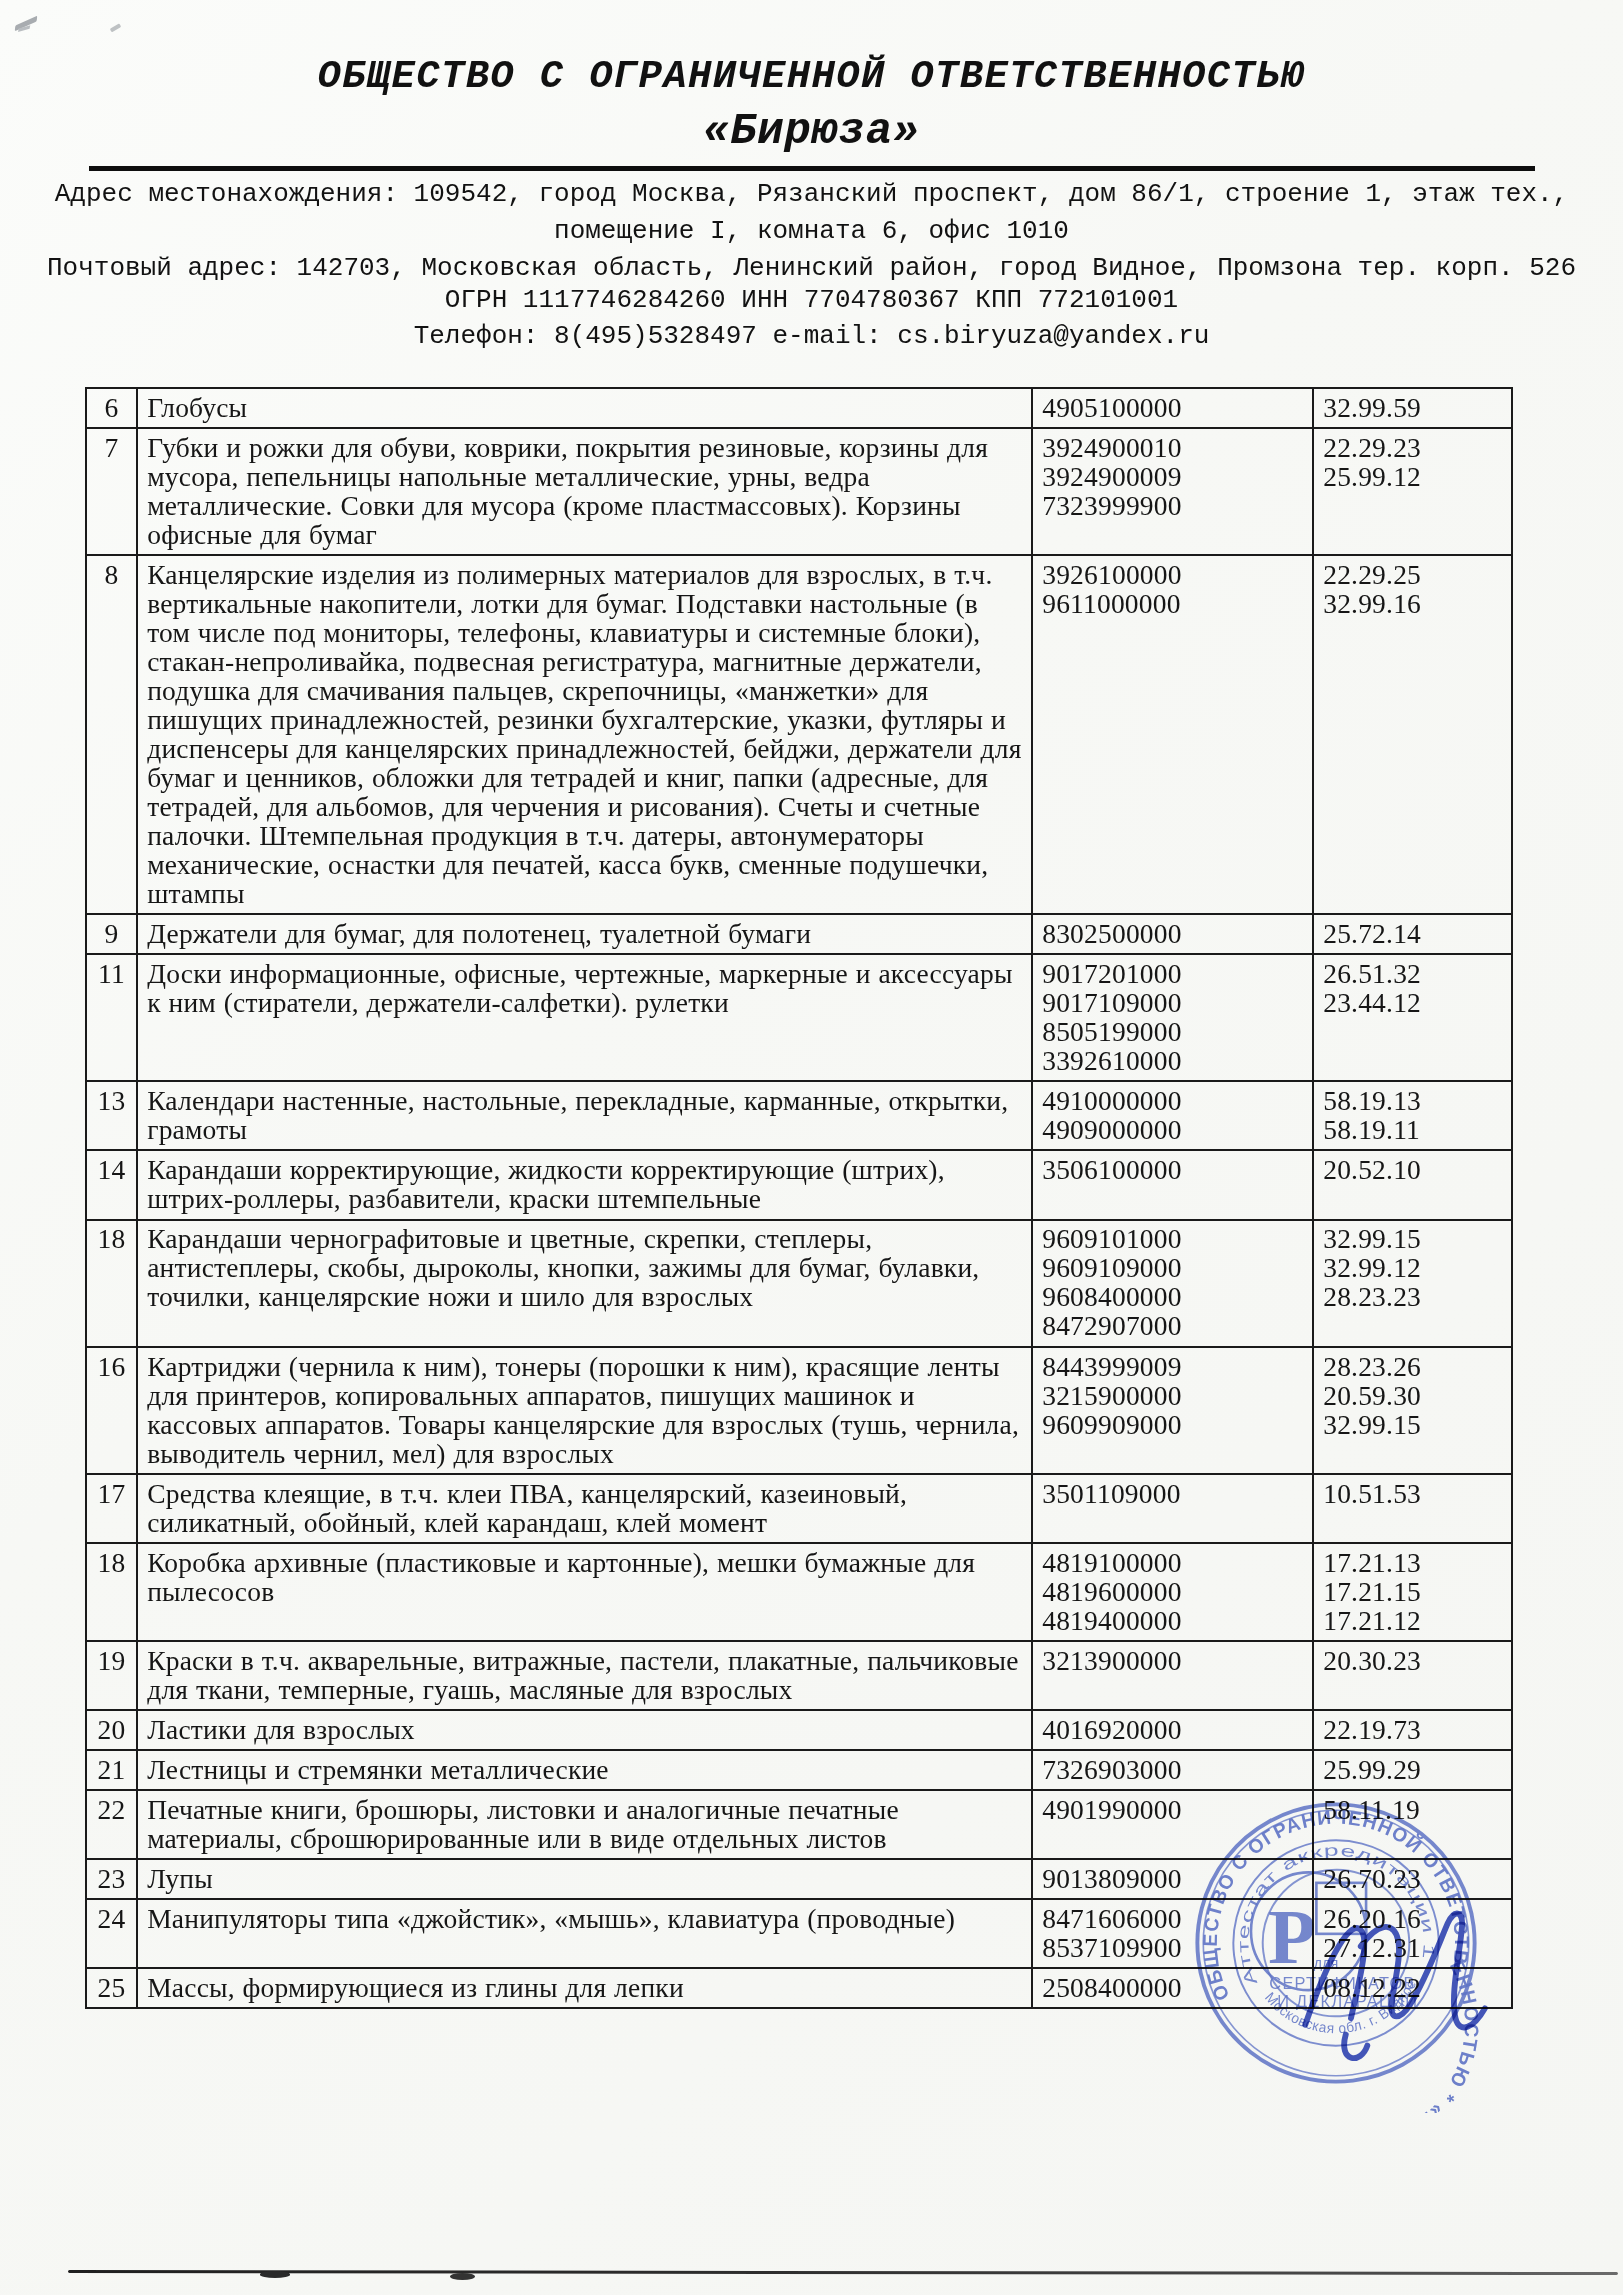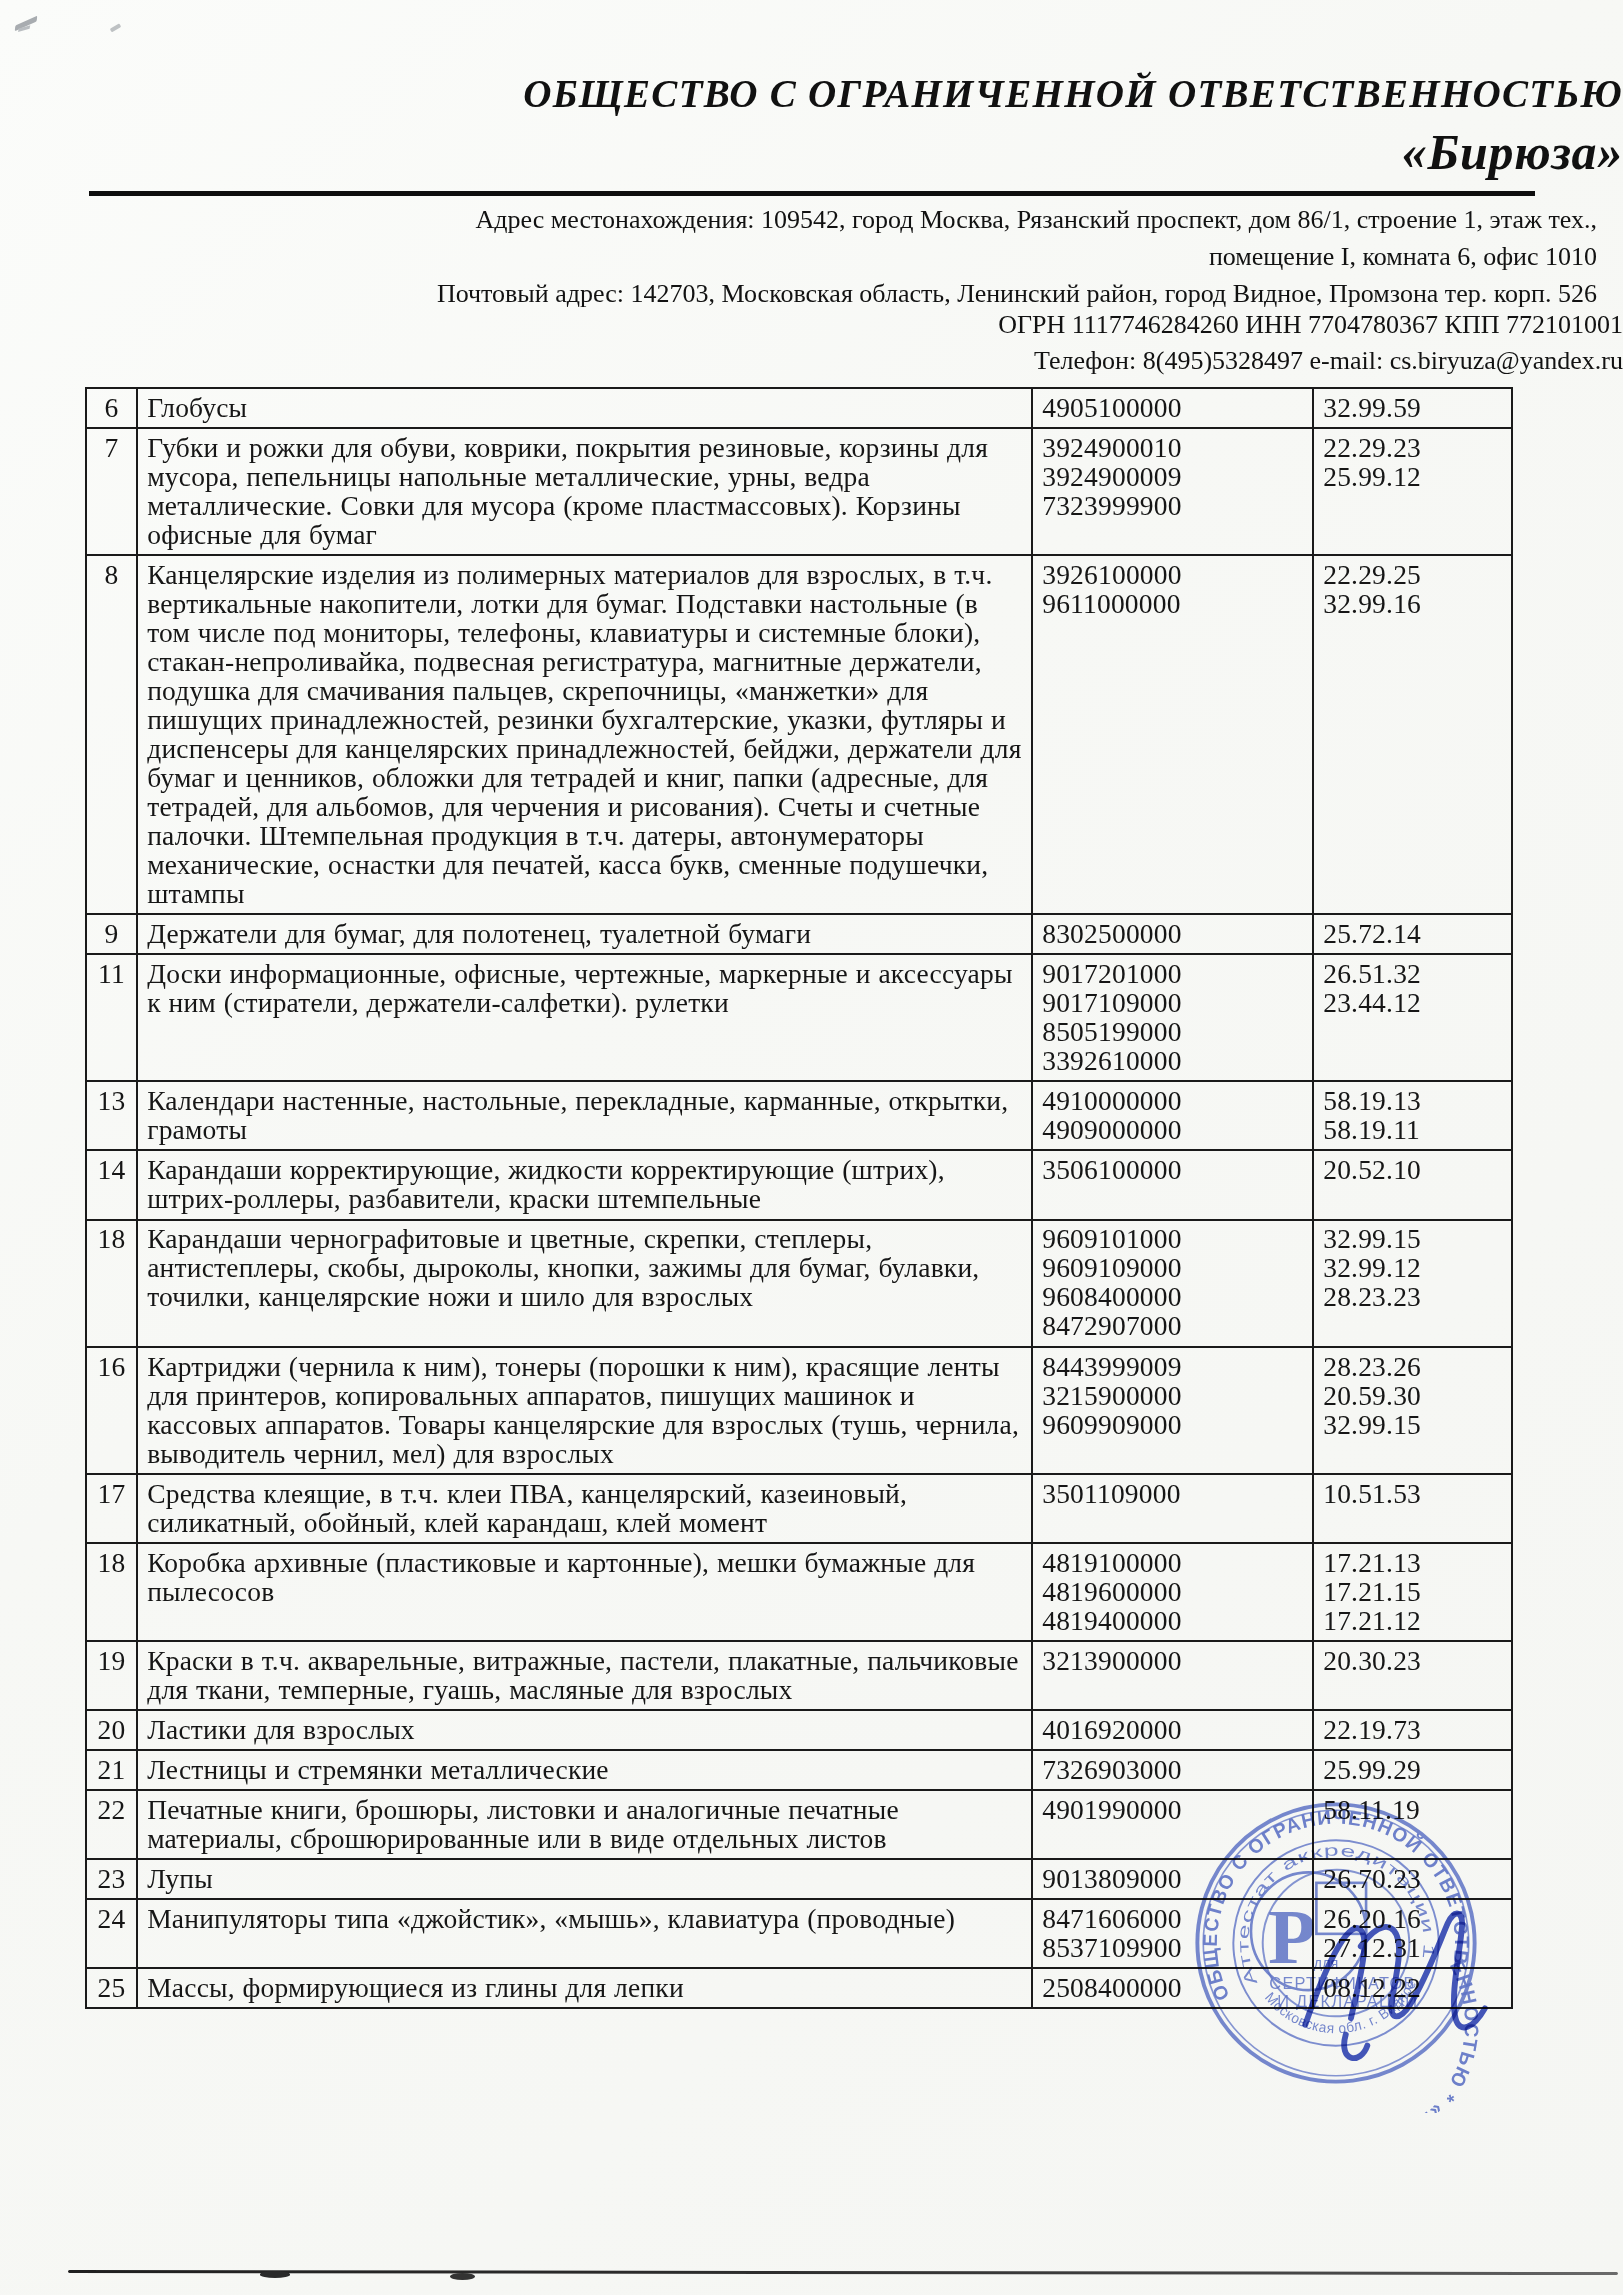--- a/index.html
+++ b/index.html
@@ -14,31 +14,31 @@
   .page{
     position:absolute;inset:0;
     background:linear-gradient(135deg,#fbfcfa 0%,#f7f8f5 40%,#f5f6f3 100%);
   }
   
   .pen-mark{position:absolute;background:#8d9298;opacity:.75;border-radius:1.3px;}
   .pen-mark-1{left:14.4px;top:21px;width:23.6px;height:5.2px;transform:rotate(-24deg) skewX(-30deg);}
   .pen-mark-1::after{content:"";position:absolute;left:3.9px;top:5.2px;width:13px;height:3.3px;background:#a4a9ae;transform:rotate(8deg);}
   .pen-mark-2{left:110px;top:26px;width:10.5px;height:3.9px;transform:rotate(-30deg);opacity:.55;}
 
-  .doc-header{position:absolute;left:0;top:16px;width:100%;text-align:right;}
+  .doc-header{position:absolute;left:0;top:0;width:100%;text-align:center;font-family:Liberation Mono, monospace;}
   .title1{
     margin-top:55px;
     font-style:italic;font-weight:bold;
     font-size:39px;letter-spacing:1.3px;
     color:#111;
   }
   .title2{
     margin-top:6.5px;
     font-style:italic;font-weight:bold;
-    font-size:50px;letter-spacing:0.7px;
+    font-size:44px;letter-spacing:0.7px;
     color:#111;
   }
   .header-rule{
     margin:10.5px auto 0 auto;
     width:1446px;height:4.6px;background:#0e0e0e;
   }
   .addr{font-size:26px;line-height:33px;margin:3.9px 26px 0 26px;color:#121212;}
   .addr.first{margin-top:7.9px;}
   .reg-line{font-size:26px;color:#121212;}
   .contact-line{font-size:26px;margin-top:5.9px;color:#121212;}

